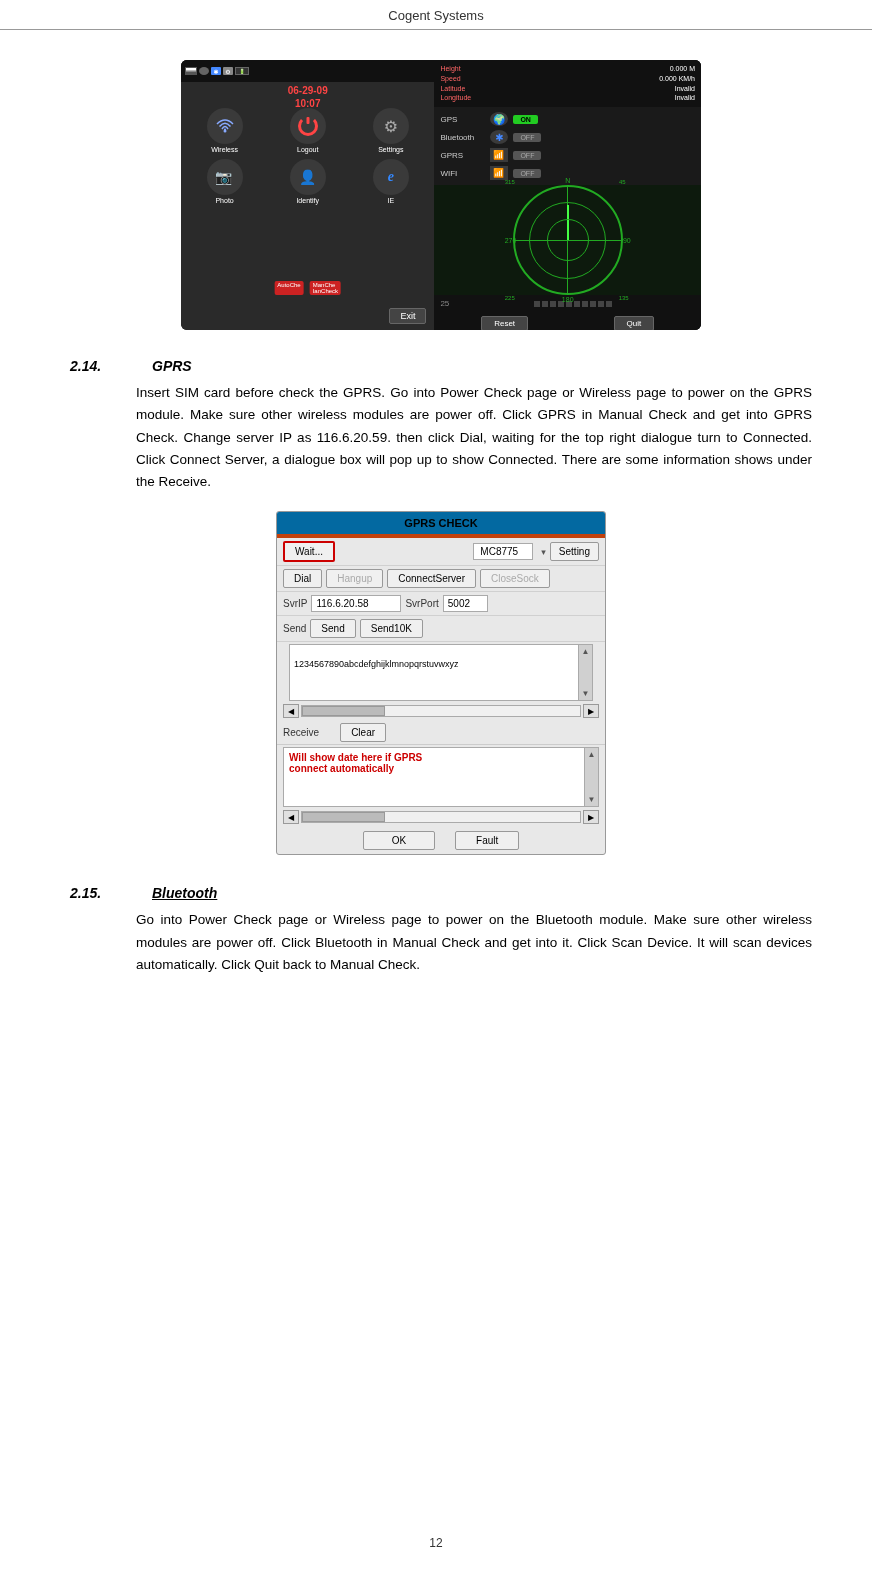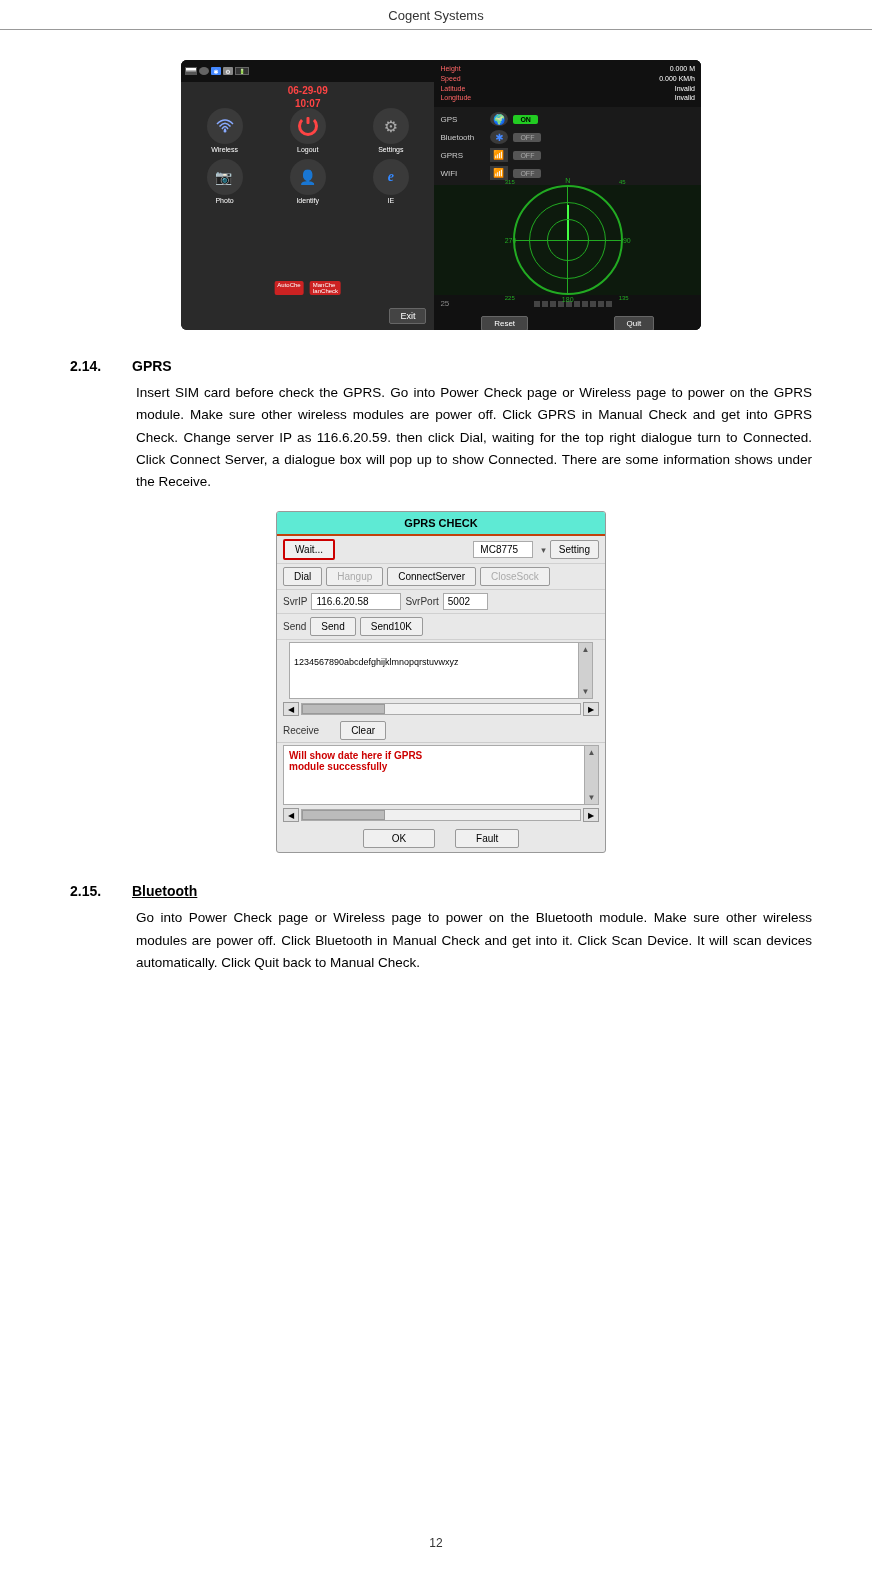--- a/index.html
+++ b/index.html
@@ -168,22 +168,23 @@
     .radar-w { left: -10px; top: 50%; transform: translateY(-50%); }
 
     
     .section {
       margin-bottom: 30px;
     }
 
     .section-header {
       display: flex;
       align-items: baseline;
-      gap: 12px;
+      gap: 32px;
       margin-bottom: 8px;
+      font-style: italic;
     }
 
     .section-number {
       font-size: 14px;
       font-weight: bold;
       font-family: Arial, sans-serif;
       min-width: 50px;
     }
 
     .section-title {
@@ -213,22 +214,22 @@
       border: 1px solid #999;
       border-radius: 3px;
       font-family: Arial, sans-serif;
       font-size: 11px;
       overflow: hidden;
     }
 
     .gprs-dialog-title {
       text-align: center;
       padding: 5px;
-      background: #5eead4;
-      border-bottom: 2px solid #c2410c;
+      background: #0369a1;
+      border-bottom: 4px solid #c2410c;
       font-weight: bold;
       font-size: 11px;
     }
 
     .gprs-row {
       display: flex;
       align-items: center;
       padding: 3px 6px;
       gap: 4px;
       border-bottom: 1px solid #d0d0d0;
@@ -613,21 +614,21 @@
         </div>
 
         <div class="receive-label-area" style="border-bottom:1px solid #ccc;">
           <span class="gprs-label">Receive</span>
           <button class="gprs-btn">Clear</button>
         </div>
 
         <div style="margin:2px 6px;display:flex;border:1px solid #aaa;background:#fff;min-height:60px;">
           <div style="flex:1;padding:4px 5px;">
             <div style="color:#cc0000;font-weight:bold;font-size:10px;font-family:Arial;">Will show date here if GPRS</div>
-            <div style="color:#cc0000;font-weight:bold;font-size:10px;font-family:Arial;">module successfully</div>
+            <div style="color:#cc0000;font-weight:bold;font-size:10px;font-family:Arial;">connect automatically</div>
           </div>
           <div class="scrollbar-area">
             <span class="scroll-arrow">▲</span>
             <span class="scroll-arrow">▼</span>
           </div>
         </div>
 
         <div style="padding:1px 6px;display:flex;align-items:center;gap:2px;margin:0 0 2px 0;">
           <div class="nav-arrow-btn">◀</div>
           <div class="nav-scroll-track">

